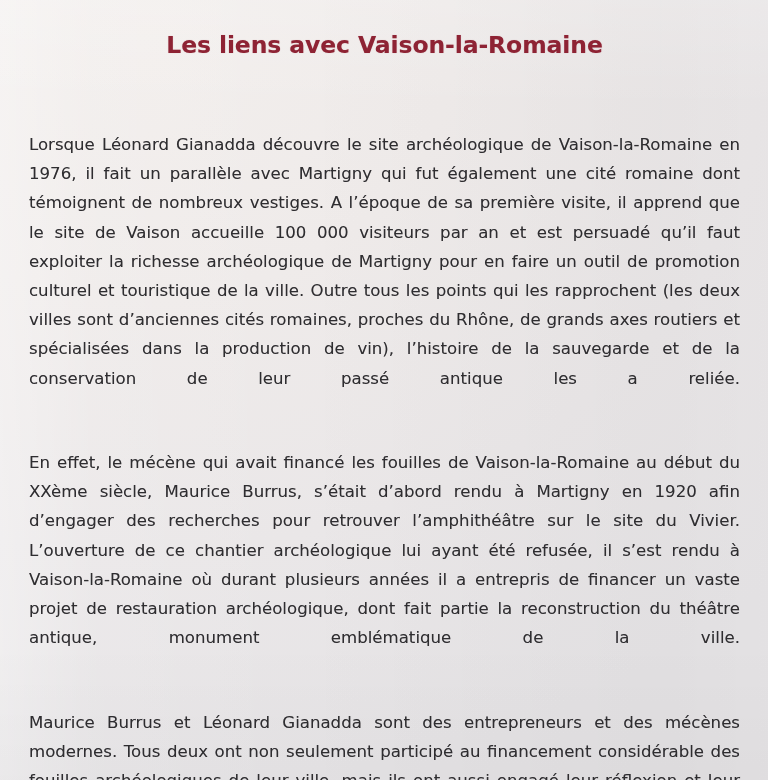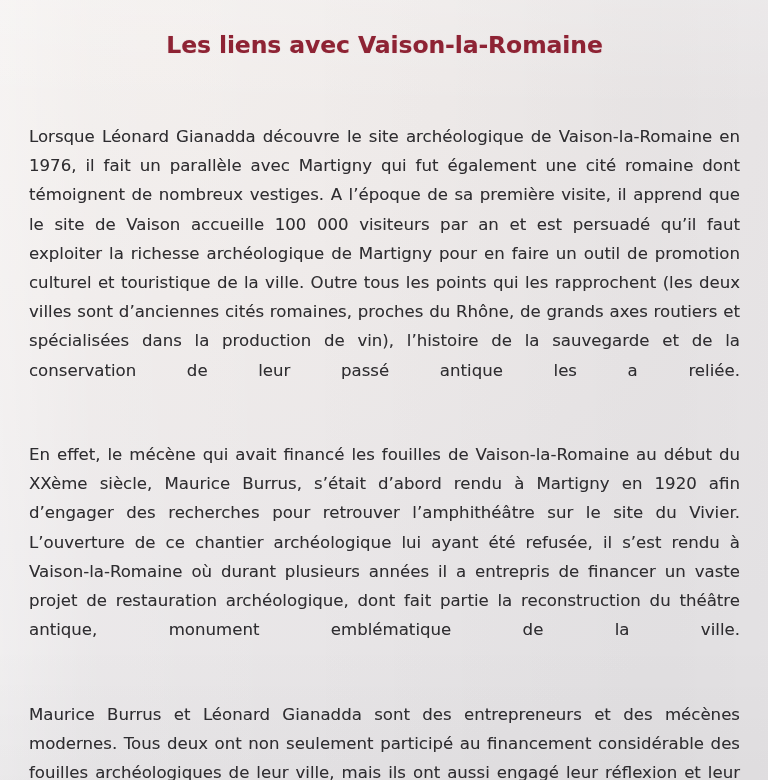--- a/index.html
+++ b/index.html
@@ -78,21 +78,21 @@
     text-shadow: 0 0 1px rgba(142,35,52,0.28);
     -webkit-font-smoothing: antialiased;
   }
 
   .body-copy {
     margin: 0;
     padding-top: 55px;
   }
 
   .para {
-    margin: 8px 0 26px 0;
+    margin: 16px 0 26px 0;
     text-align: justify;
     text-justify: inter-word;
     font-family: "DejaVu Sans", sans-serif;
     font-size: 16.6px;
     line-height: 29.2px;
     color: #2e2d30;
     text-shadow: 0 0 0.6px rgba(46,45,48,0.25);
     -webkit-font-smoothing: antialiased;
     hyphens: none;
   }

